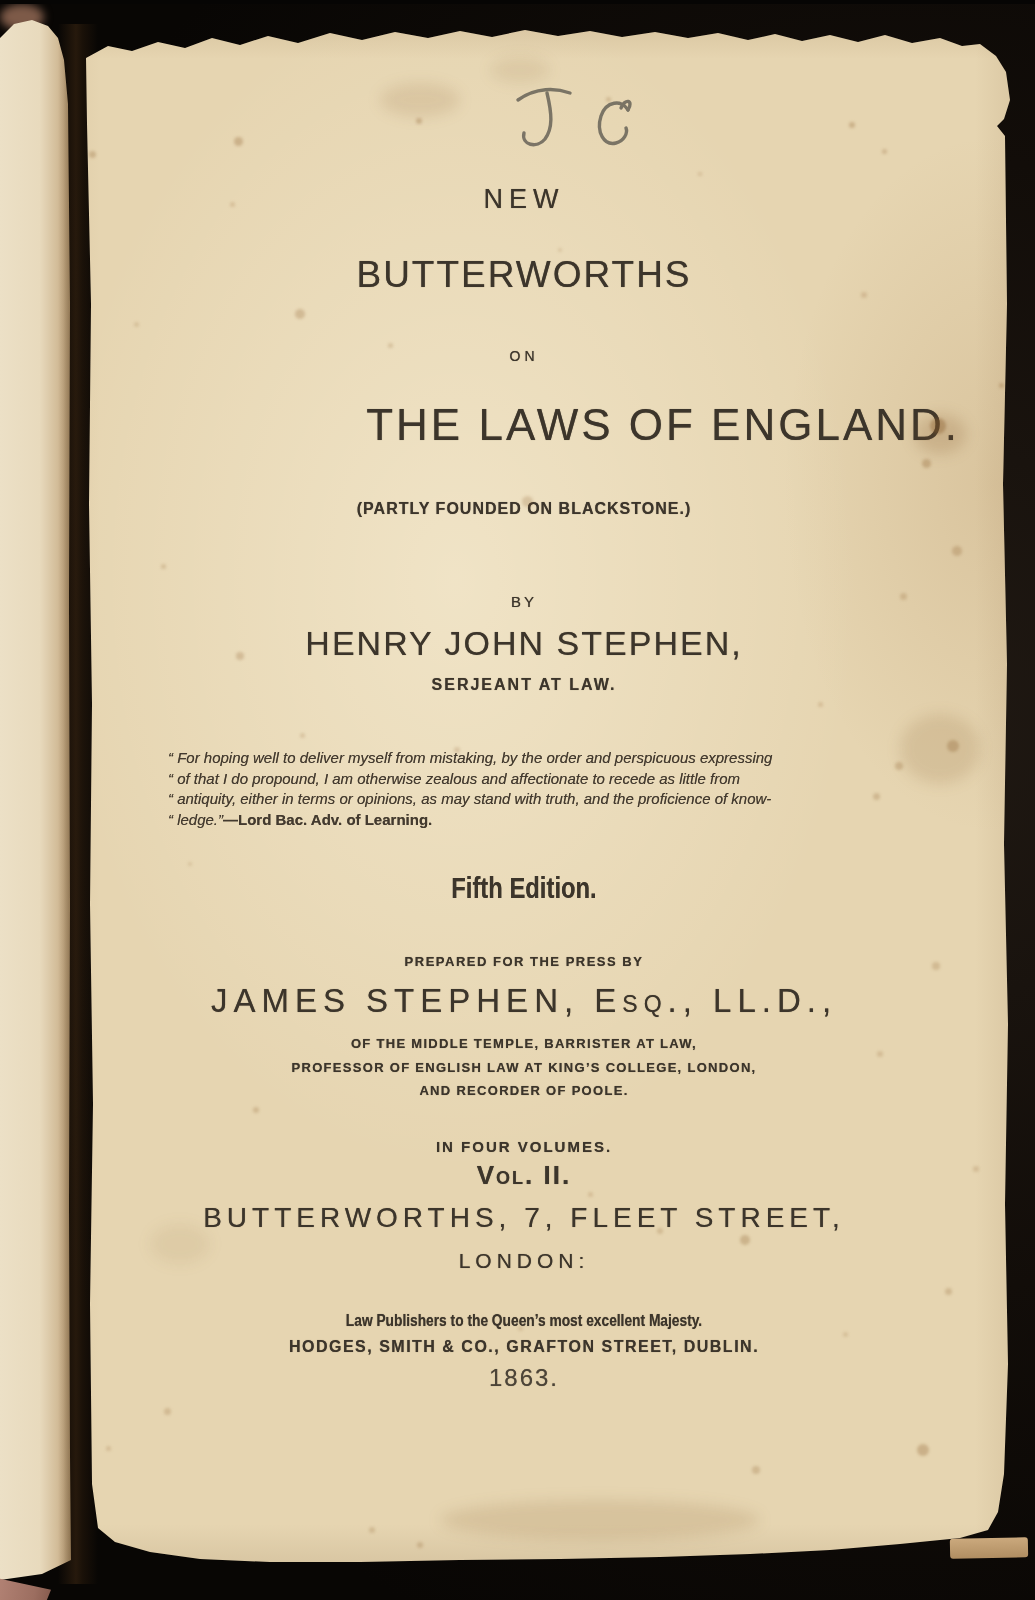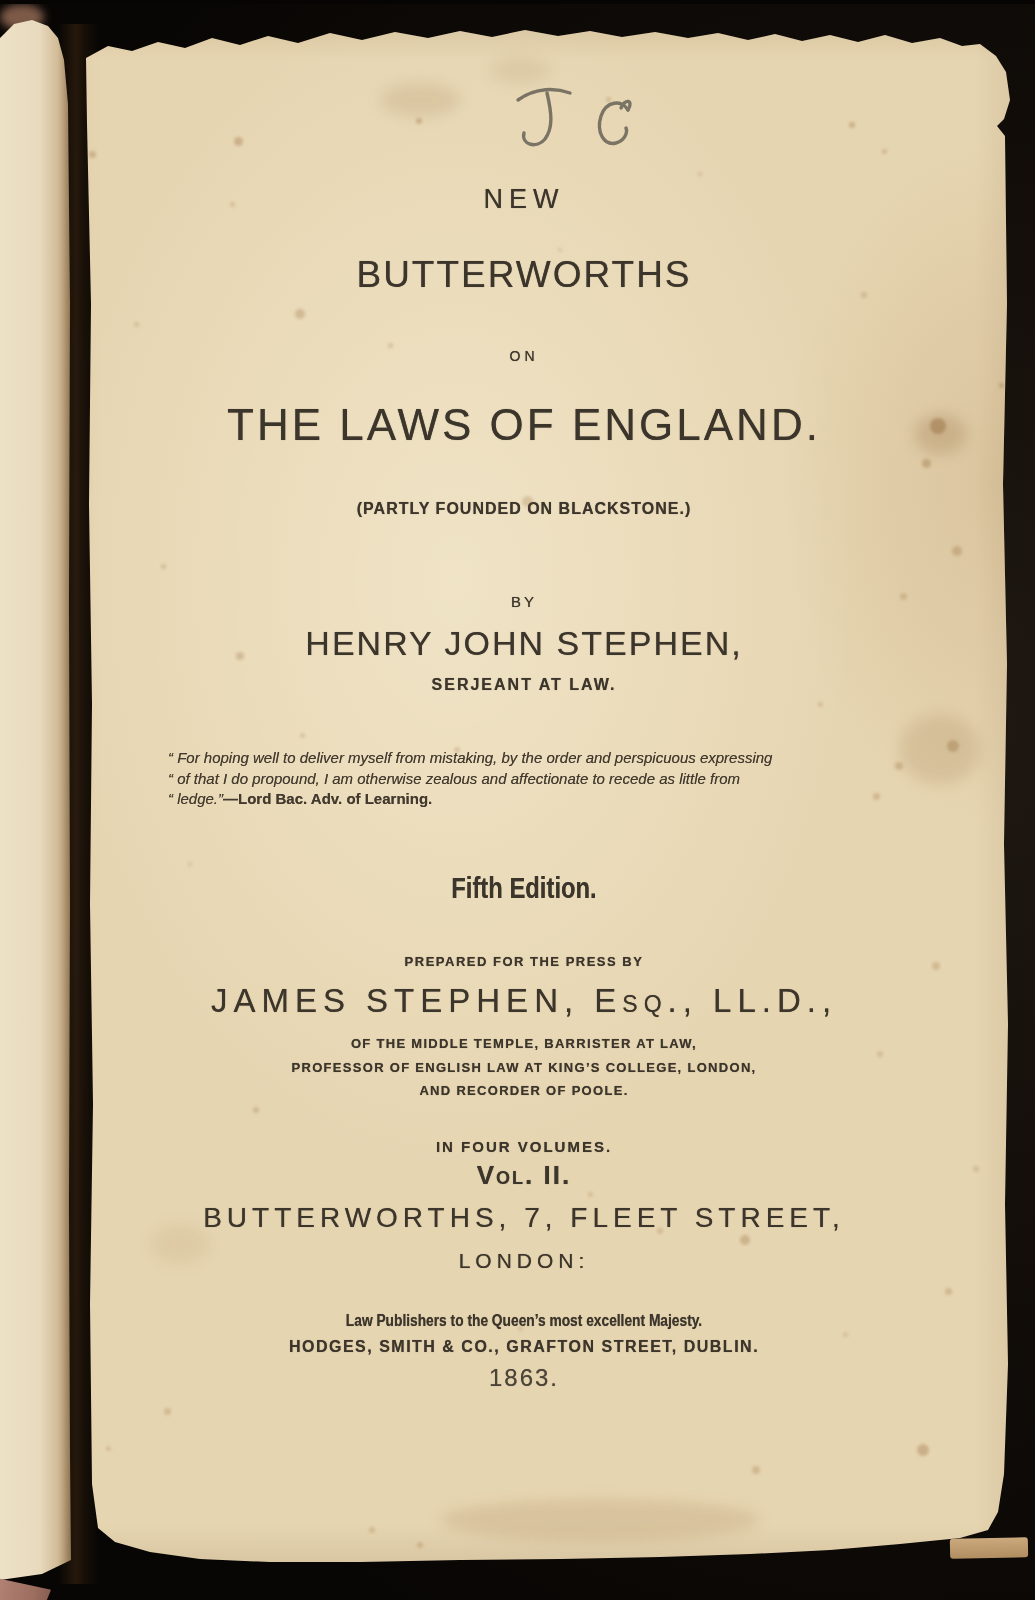--- a/index.html
+++ b/index.html
@@ -51,21 +51,21 @@
     clip-path:polygon(86px 54px,108px 42px,132px 47px,158px 38px,185px 44px,212px 34px,240px 41px,268px 32px,298px 39px,330px 29px,362px 36px,395px 28px,428px 34px,460px 27px,492px 33px,525px 26px,558px 32px,590px 27px,622px 33px,655px 28px,688px 34px,718px 29px,748px 36px,775px 30px,802px 37px,830px 31px,858px 38px,885px 31px,912px 39px,940px 34px,962px 42px,980px 40px,996px 52px,1006px 68px,1010px 96px,1004px 115px,997px 122px,1005px 132px,1007px 300px,1003px 480px,1007px 660px,1004px 840px,1008px 1020px,1005px 1200px,1008px 1360px,1004px 1470px,998px 1508px,988px 1526px,960px 1534px,900px 1540px,830px 1546px,750px 1550px,660px 1553px,560px 1555px,460px 1556px,360px 1558px,270px 1558px,200px 1555px,150px 1548px,115px 1538px,98px 1524px,92px 1480px,90px 1300px,93px 1100px,90px 900px,92px 700px,89px 500px,91px 300px,87px 120px);
   }
   .line{
     position:absolute;left:88px;width:872px;text-align:center;
     color:#3c352b;text-shadow:0 0 0.7px rgba(62,52,40,0.75);
     white-space:nowrap;
   }
   .series       {top:180px;font-size:27px;letter-spacing:6px;}
   .main-title-1 {top:250px;font-size:37px;letter-spacing:2px;}
   .on-label     {top:344px;font-size:14px;letter-spacing:4px;}
-  .main-title-2 {top:396px;font-size:44px;letter-spacing:3px;}
+  .main-title-2 {top:396px;font-size:44px;letter-spacing:3px;text-align:right;}
   .subtitle     {top:496px;font-size:16px;font-weight:600;letter-spacing:1px;}
   .by-label     {top:589px;font-size:15px;letter-spacing:3px;}
   .author       {top:620px;font-size:34px;letter-spacing:2px;}
   .author-title {top:672px;font-size:16px;font-weight:600;letter-spacing:2px;}
   .quote-block{
     position:absolute;left:168px;top:744px;width:660px;text-align:left;
     font-style:italic;font-size:15px;line-height:20.5px;color:#433a2f;
     text-shadow:0 0 0.6px rgba(62,52,40,0.7);
   }
   .quote-block .attr{font-style:normal;font-weight:600;}
@@ -105,20 +105,21 @@
     <div class="line on-label">ON</div>
     <div class="line main-title-2">THE LAWS OF ENGLAND.</div>
     <div class="line subtitle">(PARTLY FOUNDED ON BLACKSTONE.)</div>
     <div class="line by-label">BY</div>
     <div class="line author">HENRY JOHN STEPHEN,</div>
     <div class="line author-title">SERJEANT AT LAW.</div>
 
     <div class="quote-block">
       <div>“ For hoping well to deliver myself from mistaking, by the order and perspicuous expressing</div>
       <div>“ of that I do propound, I am otherwise zealous and affectionate to recede as little from</div>
+      <div>“ antiquity, either in terms or opinions, as may stand with truth, and the proficience of know-</div>
       <div><span>“ ledge.”</span><span class="attr">—Lord Bac. Adv. of Learning.</span></div>
     </div>
 
     <div class="line edition">Fifth Edition.</div>
     <div class="line prepared">PREPARED FOR THE PRESS BY</div>
     <div class="line editor">JAMES STEPHEN, Esq., LL.D.,</div>
     <div class="line editor-t0">OF THE MIDDLE TEMPLE, BARRISTER AT LAW,</div>
     <div class="line editor-t1">PROFESSOR OF ENGLISH LAW AT KING’S COLLEGE, LONDON,</div>
     <div class="line editor-t2">AND RECORDER OF POOLE.</div>
     <div class="line volumes">IN FOUR VOLUMES.</div>

